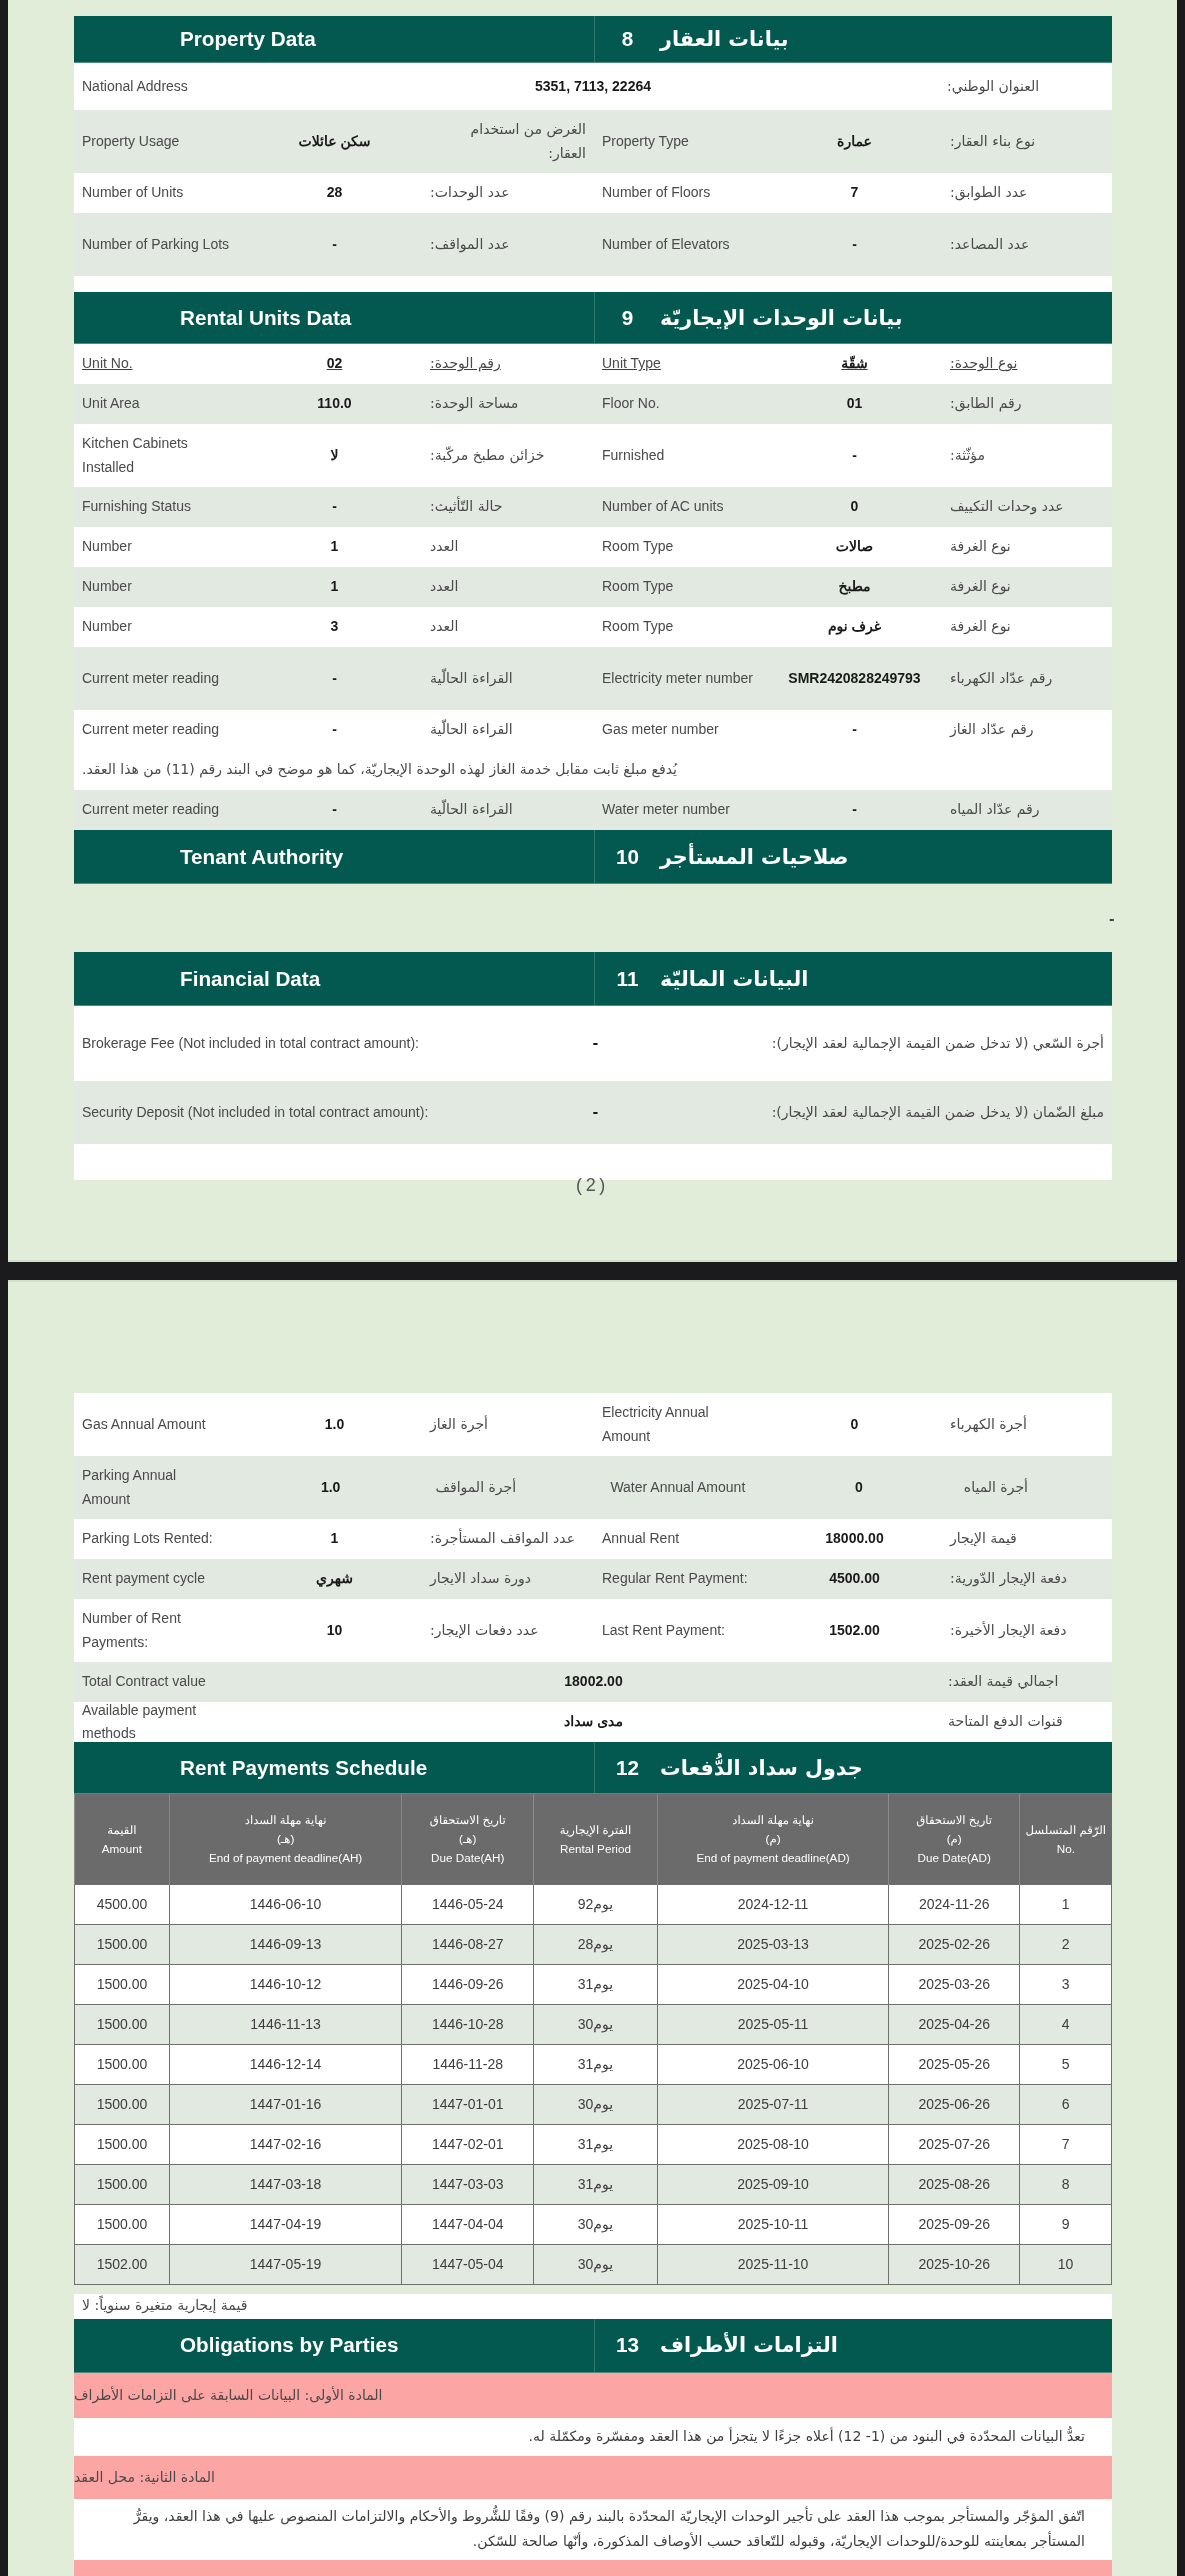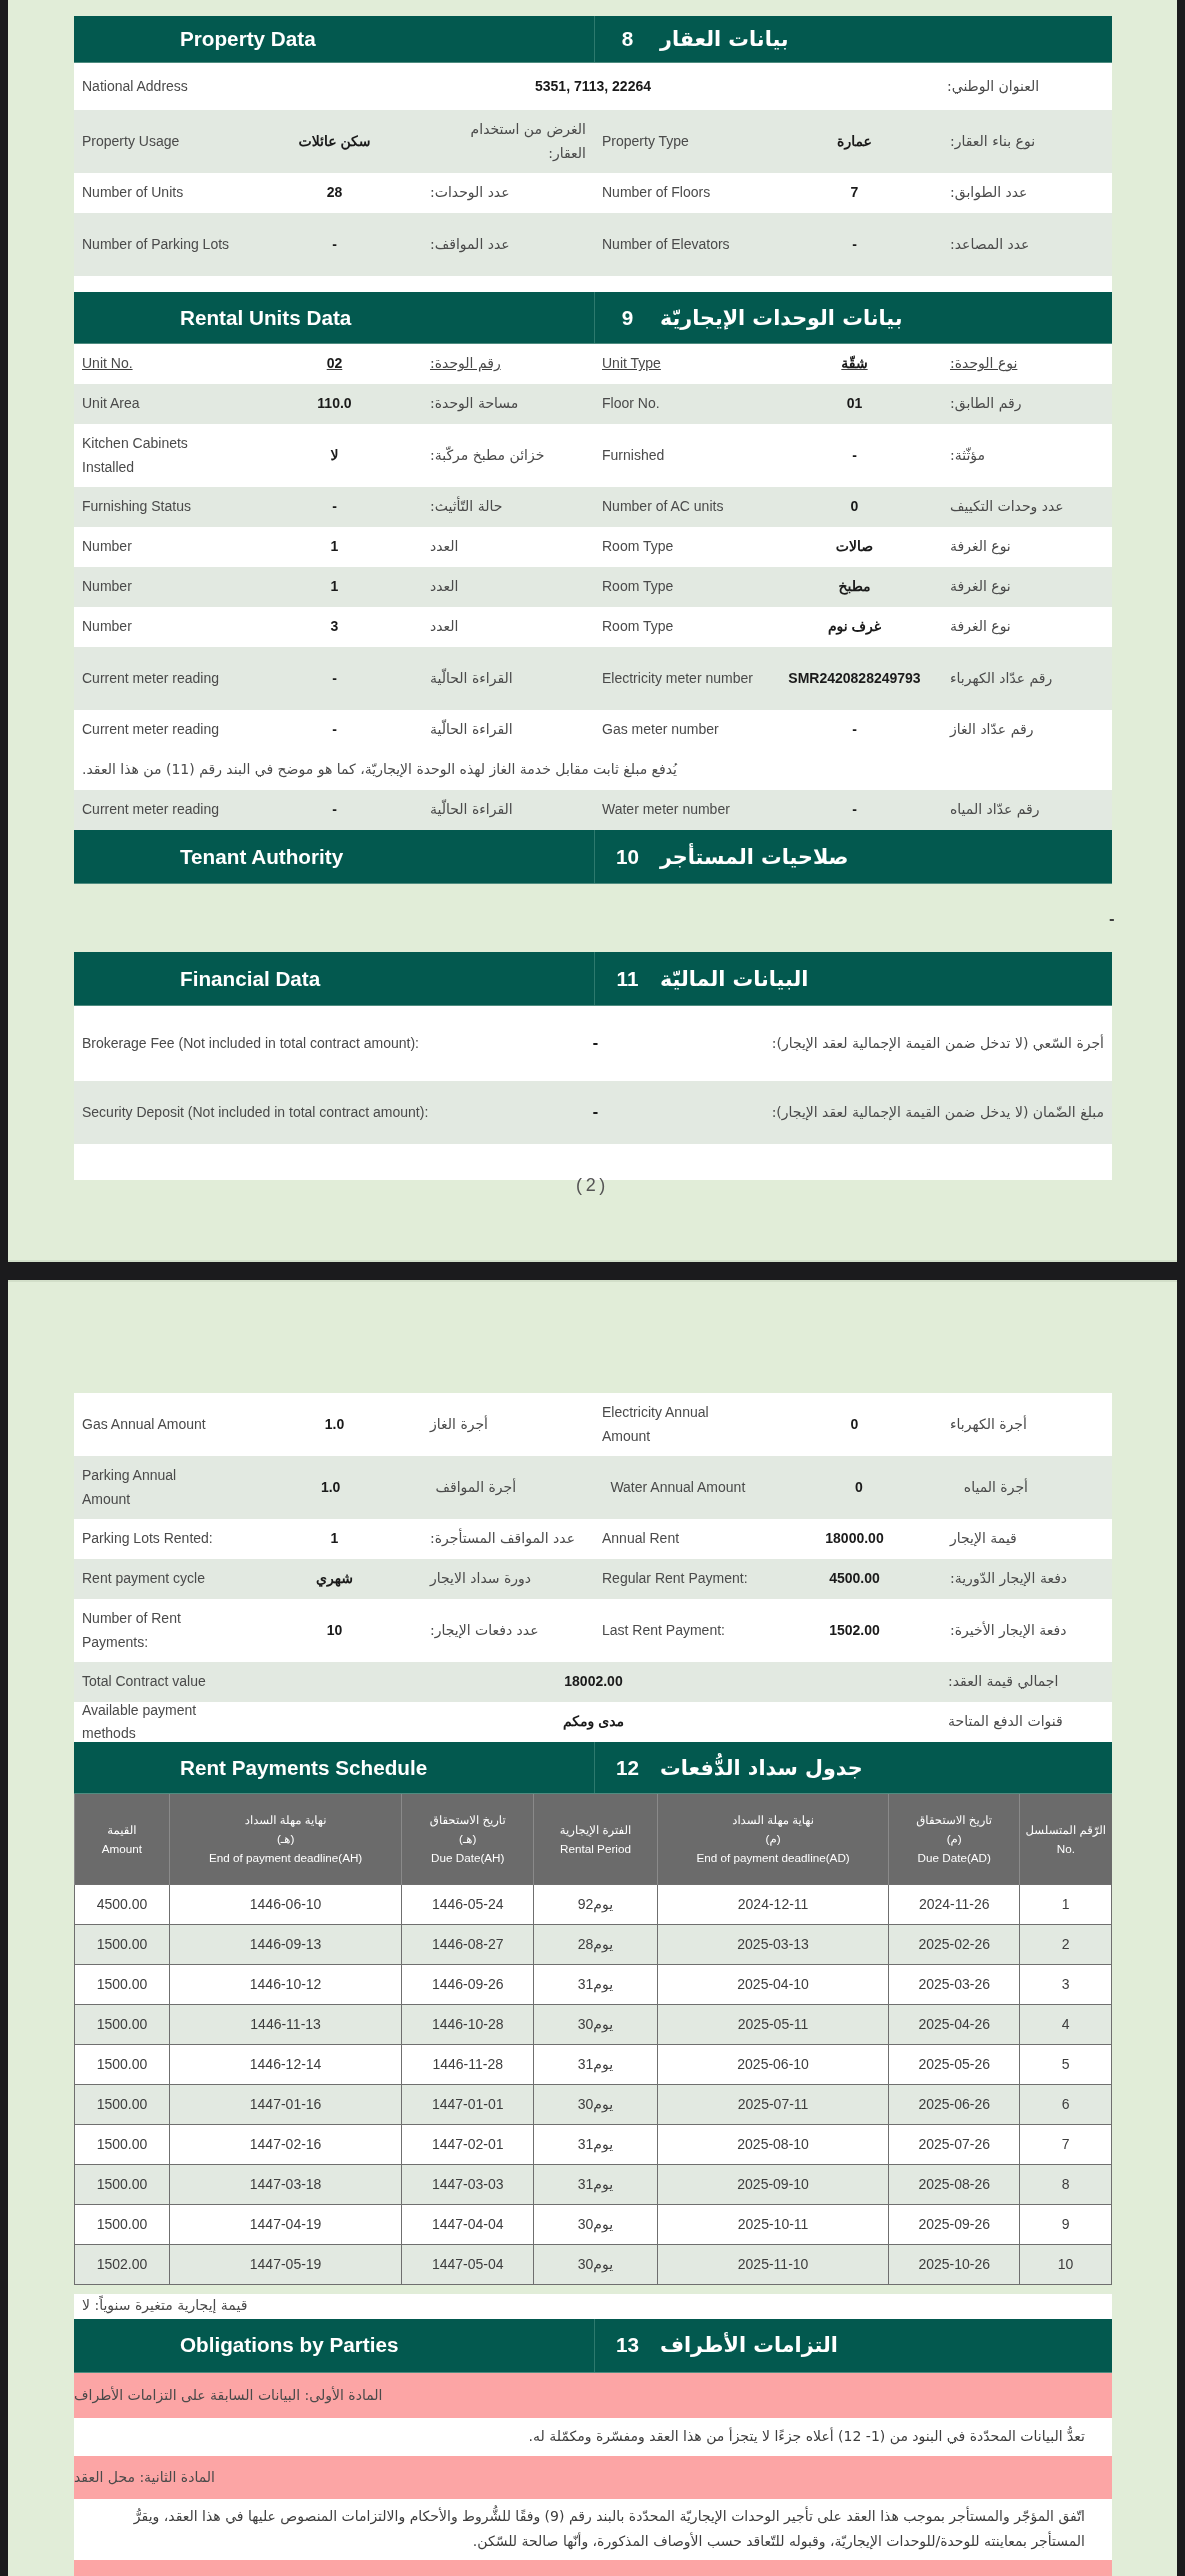--- a/index.html
+++ b/index.html
@@ -255,21 +255,21 @@
       <div class="cell c5">1502.00</div>
       <div class="cell c6">دفعة الإيجار الأخيرة:</div>
     </div>
     <div class="row g" style="height:40px;">
       <div class="cell c1">Total Contract value</div>
       <div class="cell span4" style="width:693px;">18002.00</div>
       <div class="cell c6">اجمالي قيمة العقد:</div>
     </div>
     <div class="row w" style="height:40px;">
       <div class="cell c1">Available payment methods</div>
-      <div class="cell span4" style="width:693px;">مدى ومكم</div>
+      <div class="cell span4" style="width:693px;">مدى سداد</div>
       <div class="cell c6">قنوات الدفع المتاحة</div>
     </div>
 
     <div class="sec-head" style="height:52px;">
       <div class="en">Rent Payments Schedule</div>
       <div class="ar">
         <span class="artitle">جدول سداد الدُّفعات</span>
         <span class="num">12</span>
       </div>
     </div>

